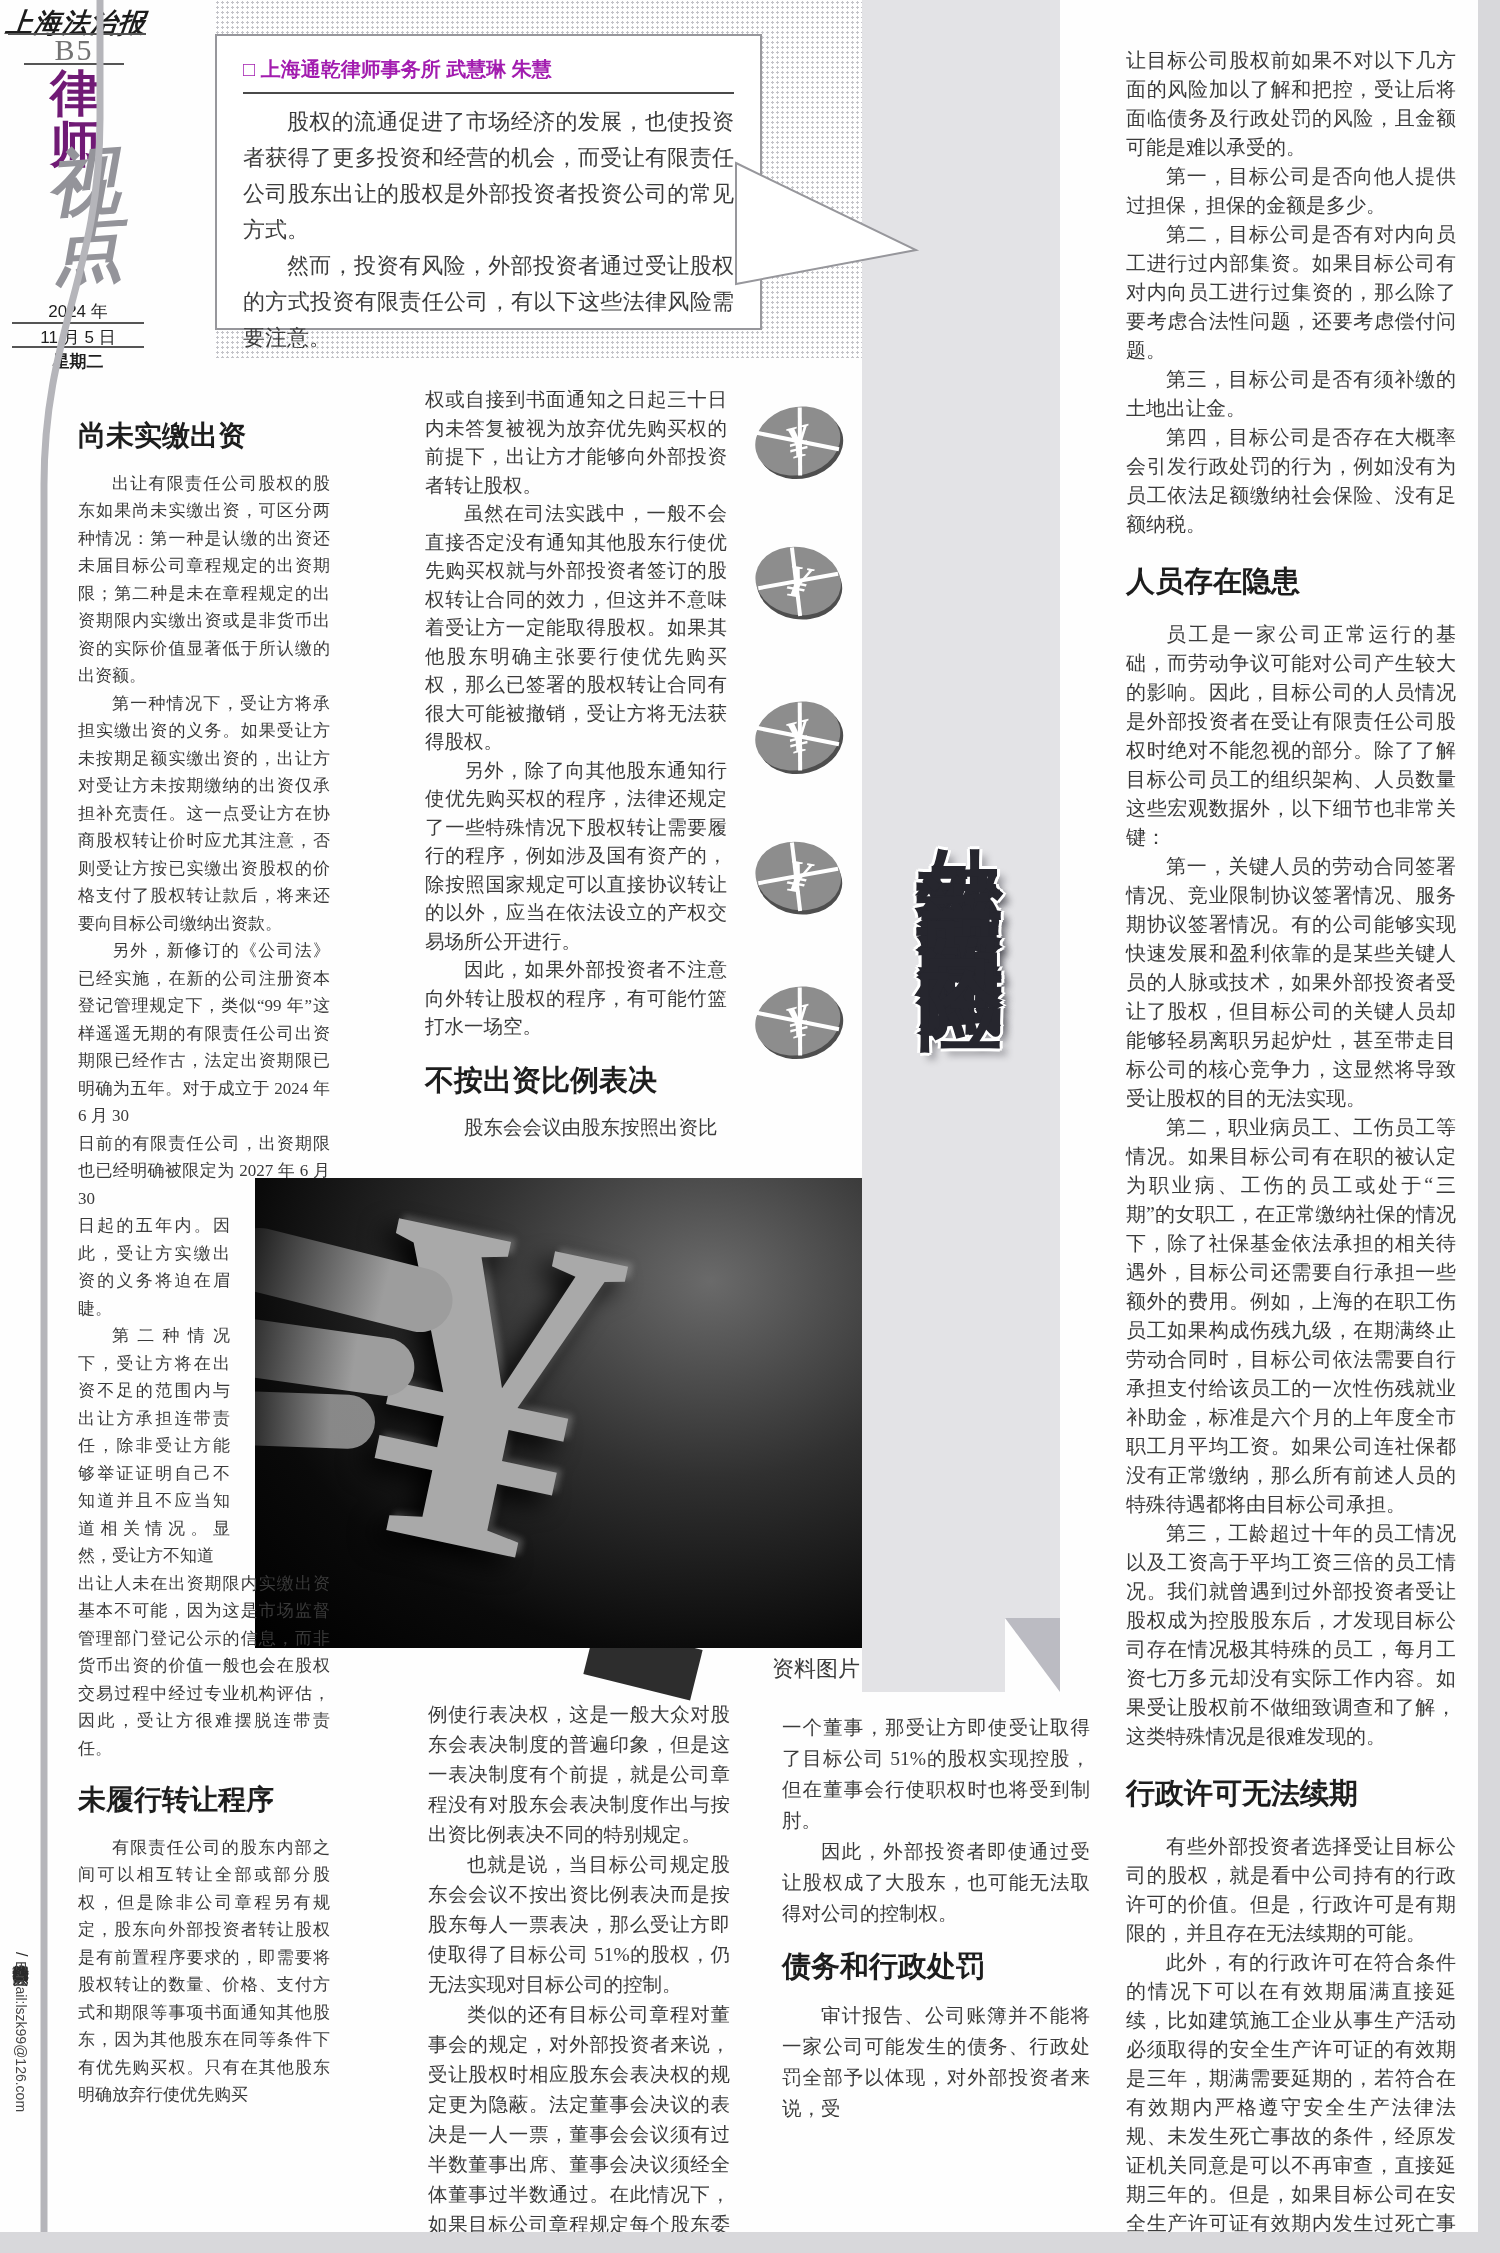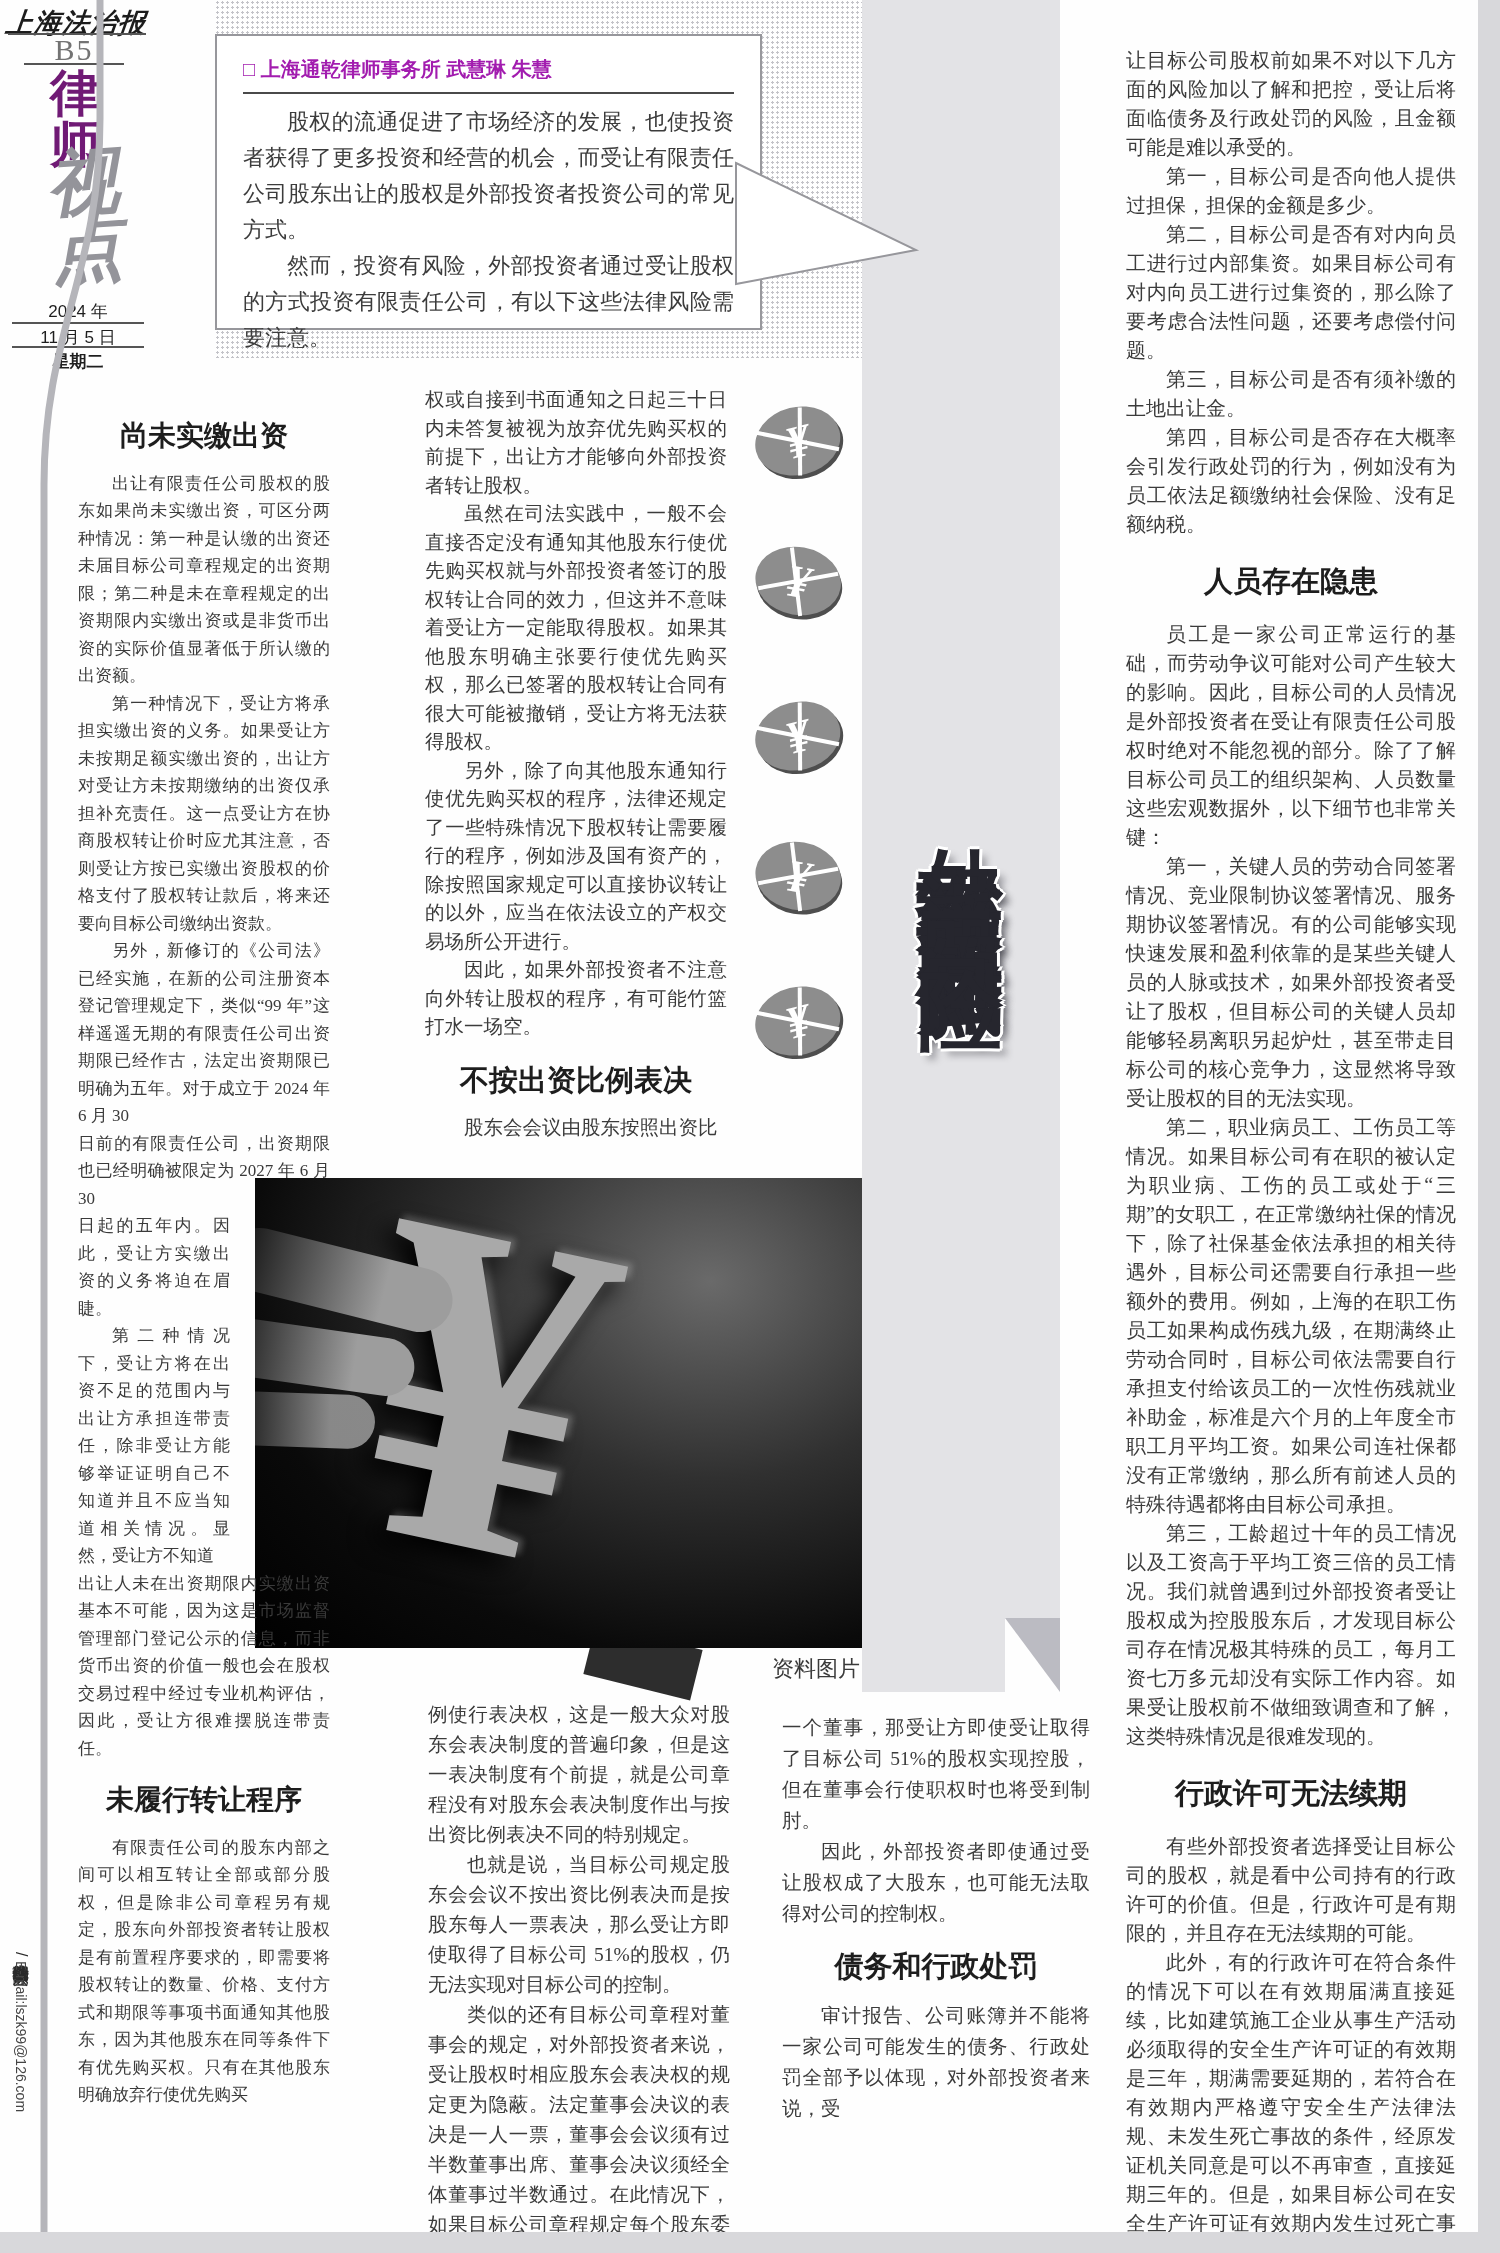--- a/index.html
+++ b/index.html
@@ -48,21 +48,21 @@
   #photo .yen{position:absolute;left:110px;top:-60px;font-size:470px;font-weight:bold;color:#a9a9a9;
               transform:rotate(12deg);text-shadow:-10px 12px 26px #000,4px -4px 6px rgba(255,255,255,.25);}
   .finger{position:absolute;background:linear-gradient(90deg,#0c0c0c,#9d9d9d 70%);border-radius:40px;}
   #f1{left:-30px;top:70px;width:230px;height:64px;transform:rotate(14deg);}
   #f2{left:-40px;top:150px;width:200px;height:58px;transform:rotate(8deg);}
   #f3{left:-30px;top:215px;width:150px;height:54px;transform:rotate(2deg);opacity:.85;}
   #yen-arm{left:588px;top:1636px;width:110px;height:52px;background:#2d2d2d;transform:rotate(14deg);z-index:0;}
   #caption{left:620px;top:1654px;width:240px;text-align:right;font-size:22px;font-weight:normal;
            color:#3a3a3a;font-family:"Liberation Sans",sans-serif;z-index:2;}
   
-  .colh{font-family:"Liberation Sans",sans-serif;font-weight:bold;text-align:center;color:#1d1d1d;
+  .colh{font-family:"Liberation Sans",sans-serif;font-weight:bold;color:#1d1d1d;
         font-size:29px;margin:24px 0 20px 0;}
   .p,.pc{text-align:justify;margin:0;}
   .p{text-indent:2em;}
   #col1{left:78px;top:398px;width:252px;font-size:17px;line-height:27.5px;color:#3a3a3a;}
   #col1 .colh{font-size:28px;}
   #col1-narrow{width:152px;}
   #col2top{left:425px;top:386px;width:302px;font-size:19.5px;line-height:28.5px;}
   #col2bot{left:428px;top:1700px;width:302px;font-size:19.5px;line-height:30px;}
   #col3bot{left:782px;top:1712px;width:308px;font-size:19.5px;line-height:31px;}
   #col3bot .colh{margin:22px 0 18px 0;}

